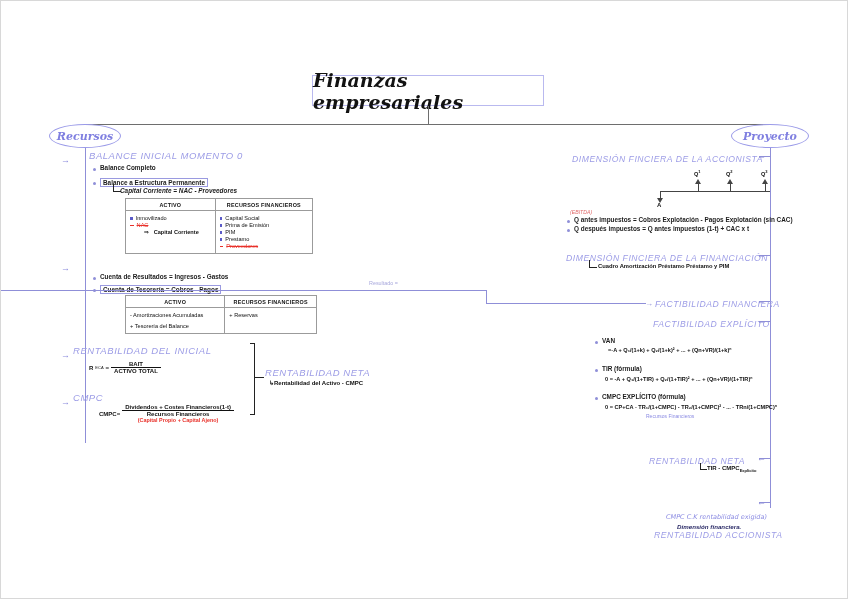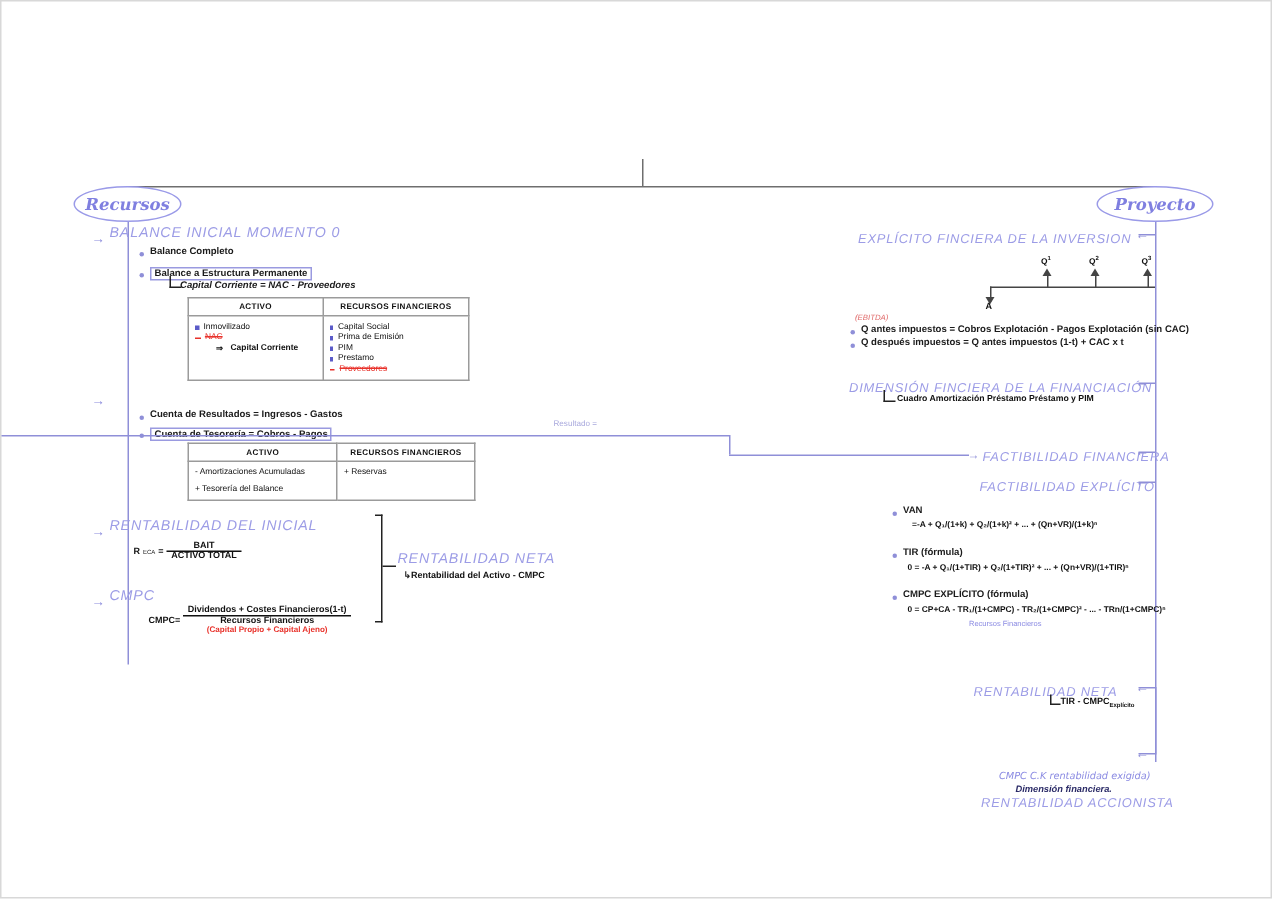--- a/index.html
+++ b/index.html
@@ -121,41 +121,44 @@
     font-style:italic;
     color:#8a8ae2;
     font-size:6.5px;
   }
 </style>
 </head>
 <body>
 
 <div class="page">
 
+  <div class="abs" id="title-box">
+    <span id="title-text">Finanzas empresariales</span>
+  </div>
 
   <div class="lnk abs" style="left:427px;top:105px;width:1px;height:18px;"></div>
 
   <div class="lnk abs" style="left:84px;top:123px;width:686px;height:1px;"></div>
   <div class="lnk abs" style="left:84px;top:123px;width:1px;height:10px;"></div>
   <div class="lnk abs" style="left:769px;top:123px;width:1px;height:10px;"></div>
 
   <div class="abs oval" id="oval-periodo">
     <span>Recursos</span>
   </div>
   <div class="abs oval" id="oval-proyecto">
     <span>Proyecto</span>
   </div>
 
   <div class="ln lnv abs" style="left:84px;top:147px;height:295px;"></div>
   <div class="ln lnv abs" style="left:769px;top:147px;height:360px;"></div>
 
   <div class="abs" style="left:60px;top:148px;">
     <span class="blue" style="font-size:9px;">→</span>
   </div>
-  <div class="abs sec-head" style="left:72px;top:149px;text-align:right;">BALANCE INICIAL MOMENTO 0</div>
+  <div class="abs sec-head" style="left:88px;top:149px;text-align:right;">BALANCE INICIAL MOMENTO 0</div>
 
   <div class="abs bullet-row" style="left:92px;top:163px;">
     <span class="bdot"></span>
     <span class="btxt">Balance Completo</span>
   </div>
   <div class="abs bullet-row" style="left:92px;top:177px;">
     <span class="bdot"></span>
     <span class="btxt boxed">Balance a Estructura Permanente</span>
   </div>
 
@@ -289,21 +292,21 @@
     </span>
   </div>
 
   <div class="brace abs" style="left:249px;top:342px;height:72px;"></div>
   <div class="abs" style="left:254px;top:376px;width:9px;height:1px;background:#222;"></div>
   <div class="abs sec-head" style="left:264px;top:366px;">RENTABILIDAD NETA</div>
   <div class="abs" style="left:268px;top:378px;font-size:6px;font-weight:bold;white-space:nowrap;">
     <span style="color:#222;">↳</span><span>Rentabilidad del Activo - CMPC</span>
   </div>
 
-  <div class="abs sec-head-r" style="left:571px;top:153px;">EXPLÍCITO FINCIERA DE LA INVERSION</div>
+  <div class="abs sec-head-r" style="left:571px;top:153px;">DIMENSIÓN FINCIERA DE LA ACCIONISTA</div>
   <div class="abs" style="left:756px;top:150px;color:#8f8fd8;font-size:9px;">←</div>
   <div class="ln lnh abs" style="left:758px;top:155px;width:11px;"></div>
 
   <div class="abs" style="left:655px;top:168px;width:130px;height:40px;">
 
     <div class="abs" style="left:4px;top:22px;width:110px;height:1px;background:#444;"></div>
 
     <div class="abs" style="left:4px;top:22px;width:1px;height:10px;background:#444;"></div>
     <div class="abs" style="left:1px;top:29px;width:0;height:0;border-left:3.5px solid transparent;border-right:3.5px solid transparent;border-top:5px solid #444;"></div>
     <div class="abs" style="left:1px;top:33px;font-size:6px;font-weight:bold;">A</div>

